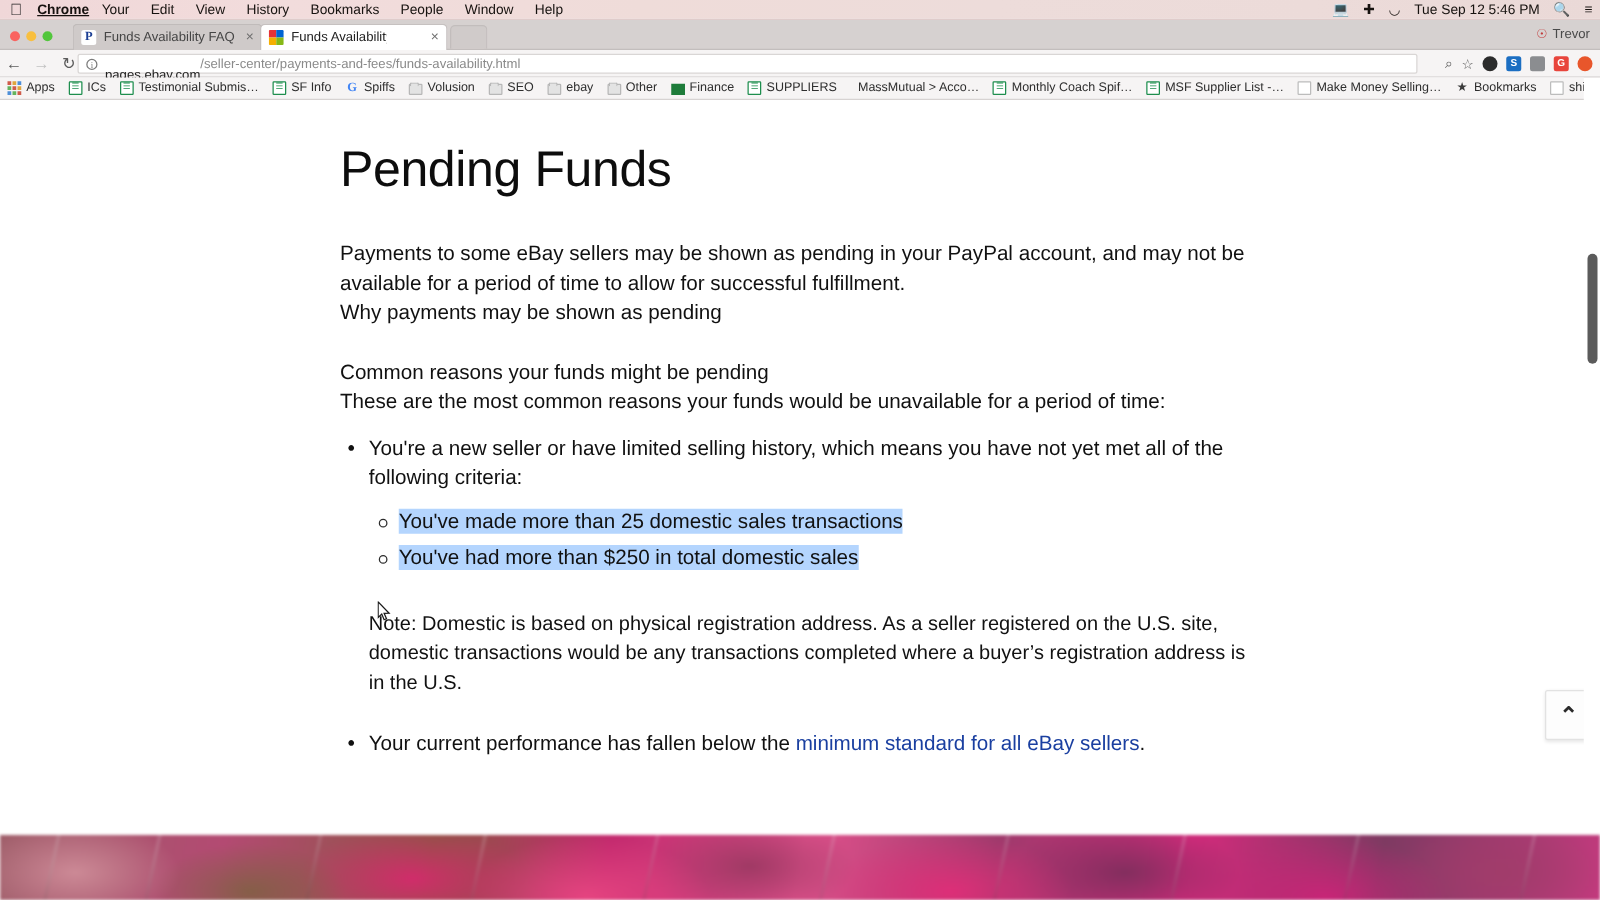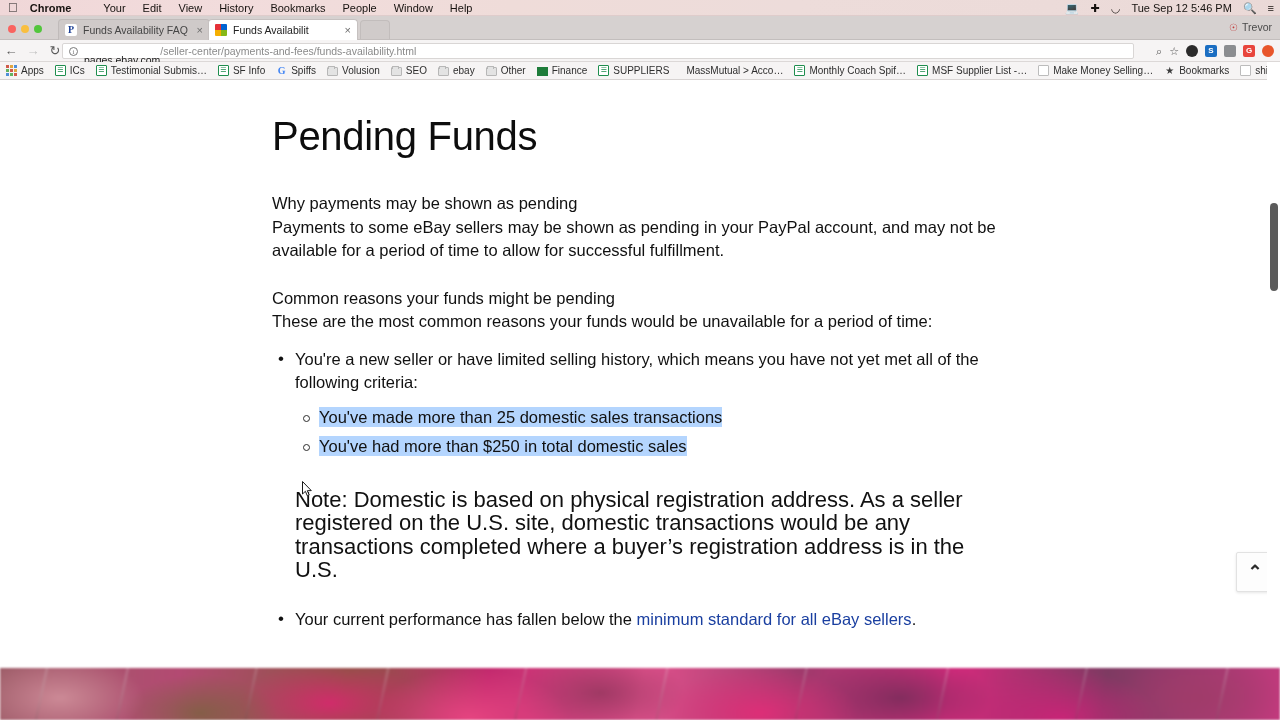--- a/index.html
+++ b/index.html
@@ -15,21 +15,21 @@
     position: absolute; top: 0; left: 0;
     width: 1280px; height: 16px;
     background: linear-gradient(90deg,#f0d7d8 0%,#f2dcdc 18%,#efdcd9 40%,#eddcda 62%,#ecdbd9 82%,#ead9d7 100%);
     display: flex; align-items: center;
     font-size: 11px; color: #16120f;
     padding-left: 8px;
     border-bottom: 1px solid #dfcccb;
   }
   .mb-apple { font-size: 13px; line-height: 11px; margin-right: 12px; color:#1a1a1a; }
   .mb-item { margin-right: 17px; white-space: nowrap; }
-  .mb-item.bold { font-weight: bold; margin-right: 32px; }
+  .mb-item.bold { font-weight: bold; margin-right: 10px; text-decoration: underline; }
   #menubar-right {
     position: absolute; right: 6px; top: 0; height: 16px;
     display: flex; align-items: center; gap: 11px;
     font-size: 11px; color: #16120f;
   }
   .mb-ico { display:inline-block; line-height: 11px; font-size: 11px; }
 
   
   #tabstrip {
     position: absolute; top: 16px; left: 0;
@@ -206,21 +206,21 @@
     content: ''; position: absolute; left: 8px; top: 12px;
     width: 5px; height: 5px; border-radius: 50%;
     border: 1px solid #2c2c2c; background: transparent;
   }
   .sel {
     background: #b4d5fe;
     padding: 1px 0;
     box-decoration-break: clone;
     -webkit-box-decoration-break: clone;
   }
-  .note { font-size: 22px; line-height: 23.5px; padding-left: 23px; }
+  .note { font-size: 16px; line-height: 23.5px; padding-left: 23px; }
   a.lnk { color: #1a3fa0; text-decoration: none; }
 
   
   #cursor {
     position: absolute; left: 302px; top: 401px;
     width: 11px; height: 16px; pointer-events: none;
   }
 
   
   #to-top {
@@ -427,22 +427,22 @@
 
 </div>
 
 <div id="page">
   <div id="content">
 
     <h1 id="page-title">Pending Funds</h1>
 
     <div class="block-gap-lg"></div>
 
+    <div class="para">Payments to some eBay sellers may be shown as pending in your PayPal account, and may not be available for a period of time to allow for successful fulfillment.</div>
     <div class="para">Why payments may be shown as pending</div>
-    <div class="para">Payments to some eBay sellers may be shown as pending in your PayPal account, and may not be available for a period of time to allow for successful fulfillment.</div>
 
     <div class="block-gap-md"></div>
 
     <div class="para">Common reasons your funds might be pending</div>
     <div class="para">These are the most common reasons your funds would be unavailable for a period of time:</div>
 
     <div class="block-gap-sm"></div>
 
     <ul class="lvl1">
       <li>

